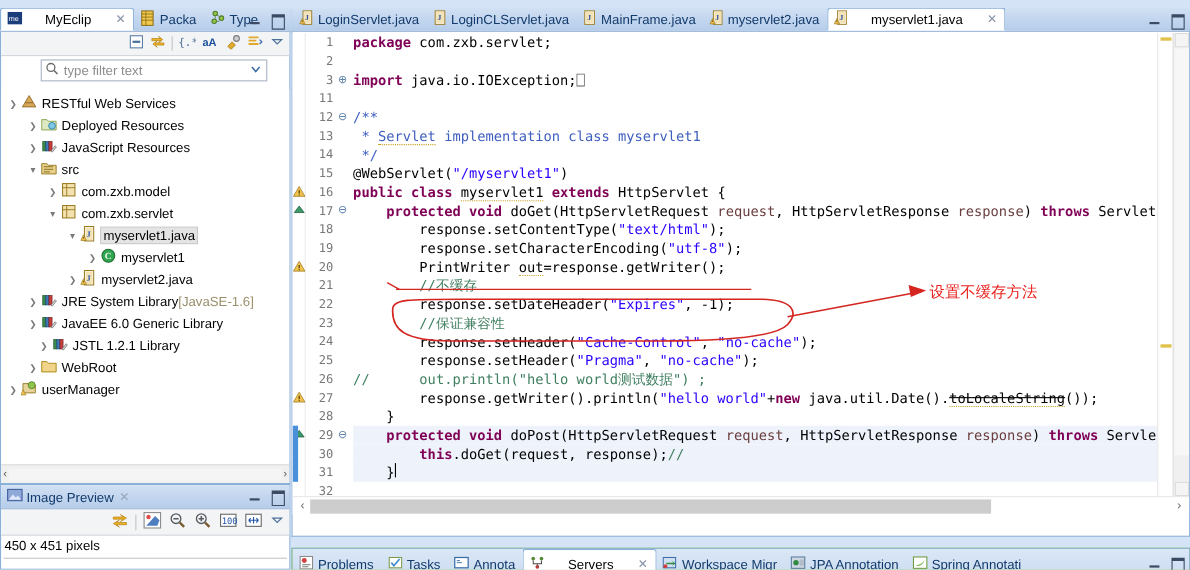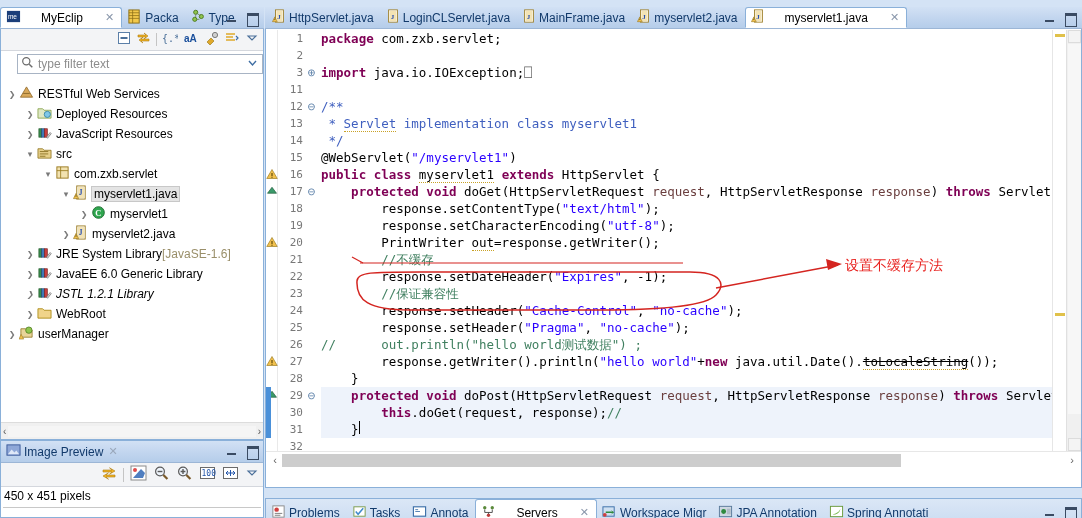--- a/index.html
+++ b/index.html
@@ -44,21 +44,21 @@
 
   
   .ic { display:inline-block; vertical-align:middle; flex:0 0 auto;}
 
   
   #left { left:0; top:8px; width:264px; height:432px; background:#fff;
           border:1px solid #8ab0d9; border-top:none; }
   #left .tabstrip { margin:-1px -1px 0 -1px; }
   #lefttoolbar { height:22px; background:#f3f4f6; border-bottom:1px solid #d4d7dd;
                  display:flex; align-items:center; justify-content:flex-end; padding-right:4px; gap:5px;}
-  #filterrow { height:22px; margin:3px 0;padding-left:16px; }
+  #filterrow { height:22px; margin:3px 20px;padding-left:16px; }
   #filterbox { width:100%; height:20px; border:1px solid #a8b4c4; background:#fff;
                display:flex; align-items:center; padding:0 3px; gap:4px;}
   #filterbox .ph { color:#8d8d8d; font-size:12px; flex:1;}
   #tree { position:absolute; left:0; right:0; top:73px; bottom:18px; overflow:hidden;
           background:#fff; padding-top:3px;}
   .trow { height:20px; display:flex; align-items:center; font-size:12px; white-space:nowrap;}
   .trow .arrow { width:14px; text-align:center; color:#7a7a7a; font-size:9px; flex:0 0 14px;}
   .trow .arrow.open::before { content:"\25BE"; }
   .trow .arrow.closed::before { content:"\276F"; font-size:8px;}
   .trow .lbl { margin-left:4px; }
@@ -249,20 +249,28 @@
         </div>
         <div class="trow" style="padding-left: 22px;">
           <span class="arrow open"></span>
           <span class="ic"><svg width="15" height="15" viewBox="0 0 16 16">
               <path d="M1 4h5l1.6 1.6H15V14H1z" fill="#e7d08a" stroke="#8a6d15" stroke-width="0.8"></path>
               <path d="M3 7h9M3 9.5h9M3 12h6" stroke="#7a6010" stroke-width="0.8"></path>
             </svg></span>
           <span class="lbl">src</span>
         </div>
         <div class="trow" style="padding-left: 40px;">
+          <span class="arrow closed"></span>
+          <span class="ic"><svg width="15" height="15" viewBox="0 0 16 16">
+              <rect x="2" y="2" width="12" height="12" fill="#f2e2b0" stroke="#9a7a20"></rect>
+              <path d="M2 6h12M6 2v12" stroke="#9a7a20" stroke-width="0.9"></path>
+            </svg></span>
+          <span class="lbl">com.zxb.model</span>
+        </div>
+        <div class="trow" style="padding-left: 40px;">
           <span class="arrow open"></span>
           <span class="ic"><svg width="15" height="15" viewBox="0 0 16 16">
               <rect x="2" y="2" width="12" height="12" fill="#f2e2b0" stroke="#9a7a20"></rect>
               <path d="M2 6h12M6 2v12" stroke="#9a7a20" stroke-width="0.9"></path>
             </svg></span>
           <span class="lbl">com.zxb.servlet</span>
         </div>
         <div class="trow sel" style="padding-left: 58px;">
           <span class="arrow open"></span>
           <span class="ic"><svg width="15" height="15" viewBox="0 0 16 16">
@@ -307,21 +315,21 @@
         <div class="trow" style="padding-left: 22px;">
           <span class="arrow closed"></span>
           <span class="ic"><svg width="15" height="15" viewBox="0 0 16 16">
               <rect x="2" y="4" width="3" height="9" fill="#3a8a4a" stroke="#1f5a2a" stroke-width="0.7"></rect>
               <rect x="5" y="4" width="3" height="9" fill="#3f7ab8" stroke="#1f4a7a" stroke-width="0.7"></rect>
               <rect x="8" y="4" width="3" height="9" fill="#c83f3f" stroke="#7a1f1f" stroke-width="0.7"></rect>
               <path d="M10 13l4-5 1.2 1.2-4 5z" fill="#d8d8d8" stroke="#6a6a6a" stroke-width="0.7"></path>
             </svg></span>
           <span class="lbl">JavaEE 6.0 Generic Library</span>
         </div>
-        <div class="trow" style="padding-left: 22px; font-style: italic;">
+        <div class="trow" style="padding-left: 32px;">
           <span class="arrow closed"></span>
           <span class="ic"><svg width="15" height="15" viewBox="0 0 16 16">
               <rect x="2" y="4" width="3" height="9" fill="#3a8a4a" stroke="#1f5a2a" stroke-width="0.7"></rect>
               <rect x="5" y="4" width="3" height="9" fill="#3f7ab8" stroke="#1f4a7a" stroke-width="0.7"></rect>
               <rect x="8" y="4" width="3" height="9" fill="#c83f3f" stroke="#7a1f1f" stroke-width="0.7"></rect>
               <path d="M10 13l4-5 1.2 1.2-4 5z" fill="#d8d8d8" stroke="#6a6a6a" stroke-width="0.7"></path>
             </svg></span>
           <span class="lbl">JSTL 1.2.1 Library</span>
         </div>
         <div class="trow" style="padding-left: 22px;">
@@ -418,21 +426,21 @@
   <div class="panel" id="editor">
     <div class="tabstrip" id="editor-tabs">
         <div class="tab">
           <span class="ic"><svg width="14" height="14" viewBox="0 0 16 16">
               <rect x="4" y="1" width="9" height="14" fill="#fff" stroke="#9a7a20"></rect>
               <rect x="5" y="2" width="7" height="12" fill="#f3e3b4"></rect>
               <text x="6" y="11" font-size="8" fill="#2a50b0" font-family="serif" font-weight="bold">J</text>
               <path d="M3.2 9 L6 14.5 L0.5 14.5 Z" fill="#f2c14e" stroke="#9a7a20" stroke-width="0.7"></path>
               <path d="M3.2 11v1.6" stroke="#4a3a00" stroke-width="0.8"></path>
             </svg></span>
-          <span>HttpServlet.java</span>
+          <span>LoginServlet.java</span>
         </div>
         <div class="tab">
           <span class="ic"><svg width="14" height="14" viewBox="0 0 16 16">
               <rect x="3" y="1" width="10" height="14" fill="#fff" stroke="#9a7a20"></rect>
               <rect x="4" y="2" width="8" height="12" fill="#f3e3b4"></rect>
               <text x="5.5" y="11" font-size="8" fill="#2a50b0" font-family="serif" font-weight="bold">J</text>
             </svg></span>
           <span>LoginCLServlet.java</span>
         </div>
         <div class="tab">

